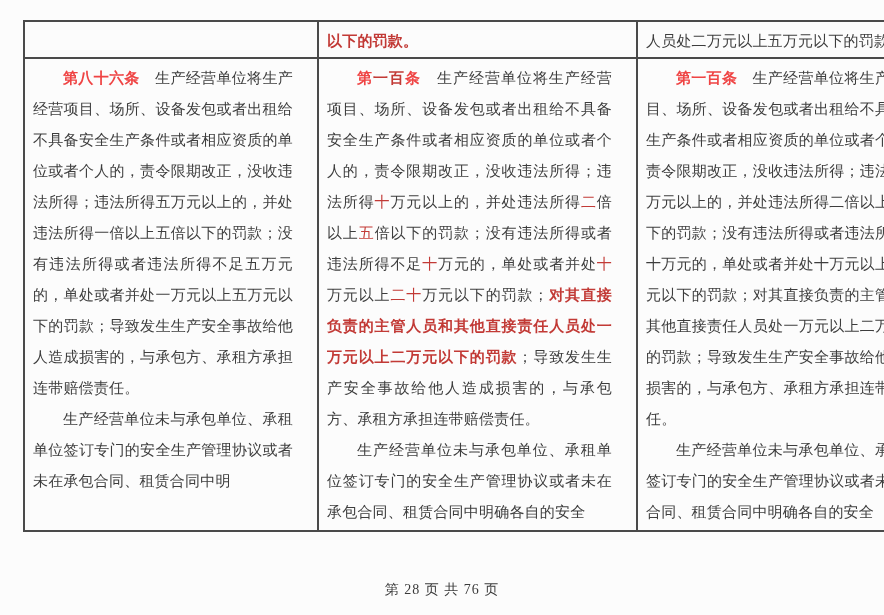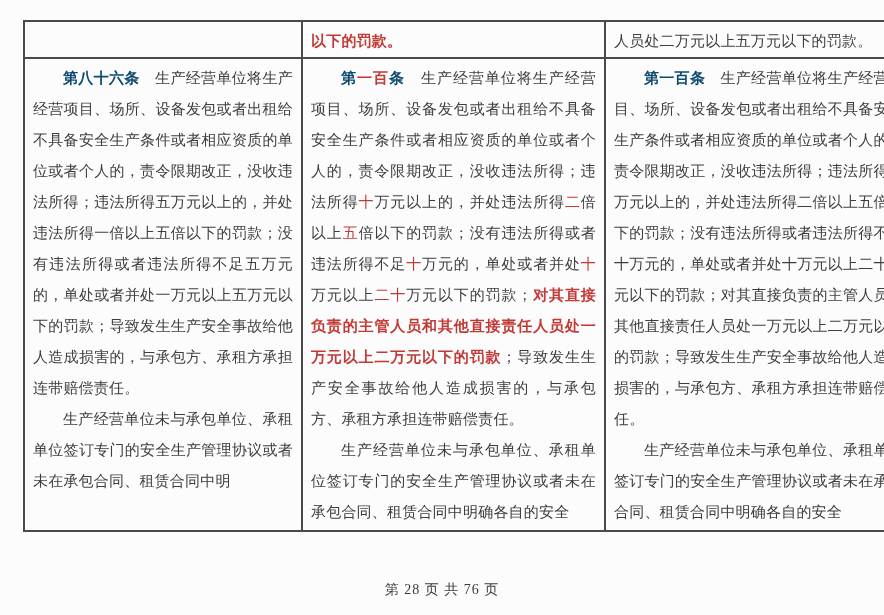--- a/index.html
+++ b/index.html
@@ -23,21 +23,21 @@
     position: absolute;
     left: 23px;
     top: 20px;
     width: 835px;
     border-collapse: collapse;
     table-layout: fixed;
   }
   table.law-table td {
     border: 2px solid var(--line, #4a4a4a);
     vertical-align: top;
-    padding: 4px 8px 0 8px;
+    padding: 4px 24px 0 8px;
     font-size: 15px;
     background: transparent;
   }
   td.col-1 { width: 260px; }
   td.col-2 { width: 285px; }
   td.col-3 { width: 290px; }
   tr.row-continuation td {
     height: 31px;
   }
   tr.row-continuation .cell-clip {
@@ -58,21 +58,21 @@
     margin: 0;
     text-indent: 2em;
     line-height: 31px;
     text-align: justify;
     letter-spacing: 0.2px;
   }
   p.law-p.no-indent {
     text-indent: 0;
   }
   .run-n  { color: var(--ink, #3d3d3d); }
-  .run-b  { color: #0c4a6e; font-weight: bold; }
+  .run-b  { color: #ef4444; font-weight: bold; }
   .run-r  { color: var(--red, #c23a36); }
   .run-rb { color: var(--red, #c23a36); font-weight: bold; }
   .page-footer {
     position: absolute;
     left: 0;
     top: 581px;
     width: 884px;
     text-align: center;
     font-size: 14px;
     color: #3a3a3a;

